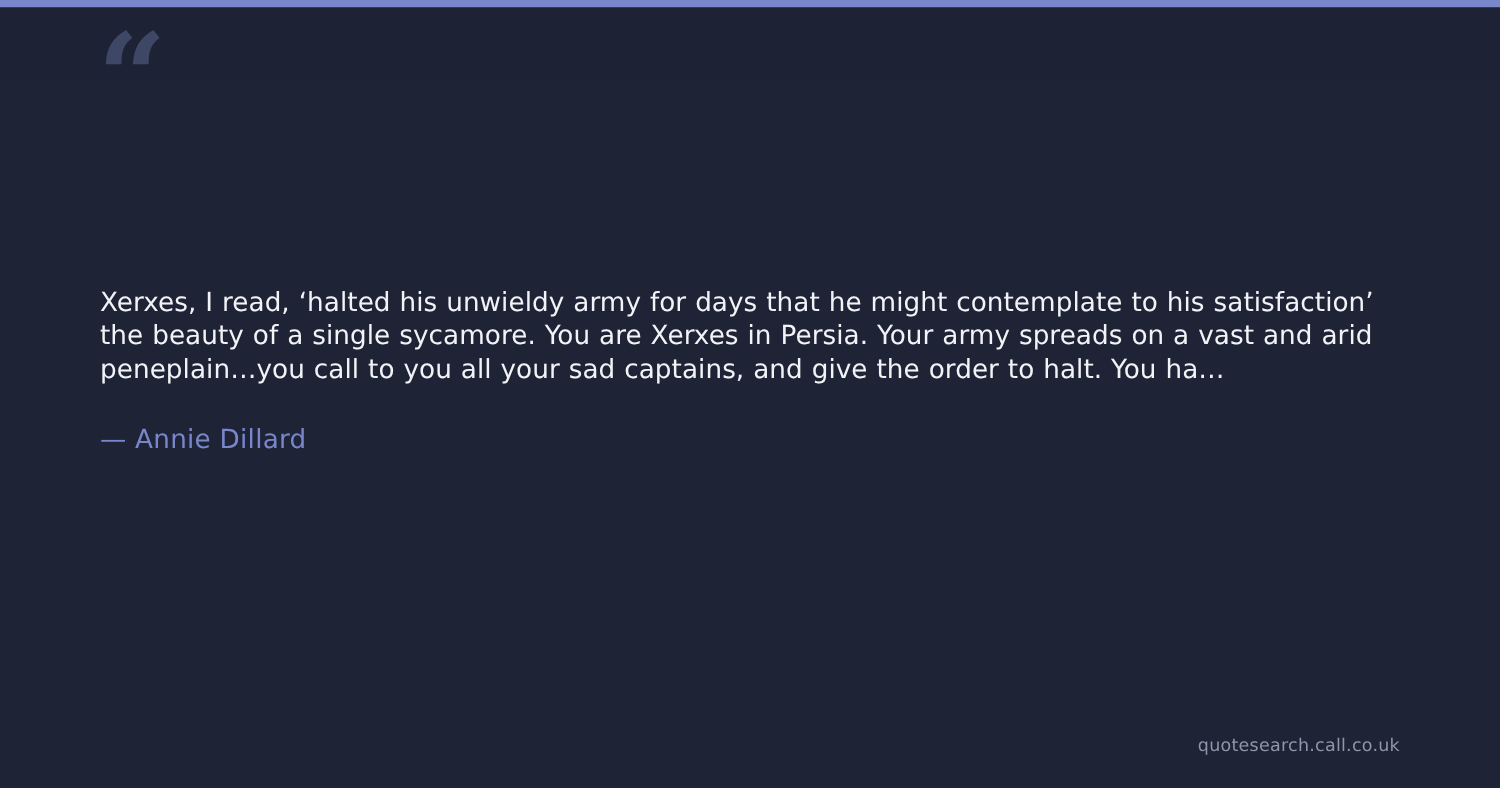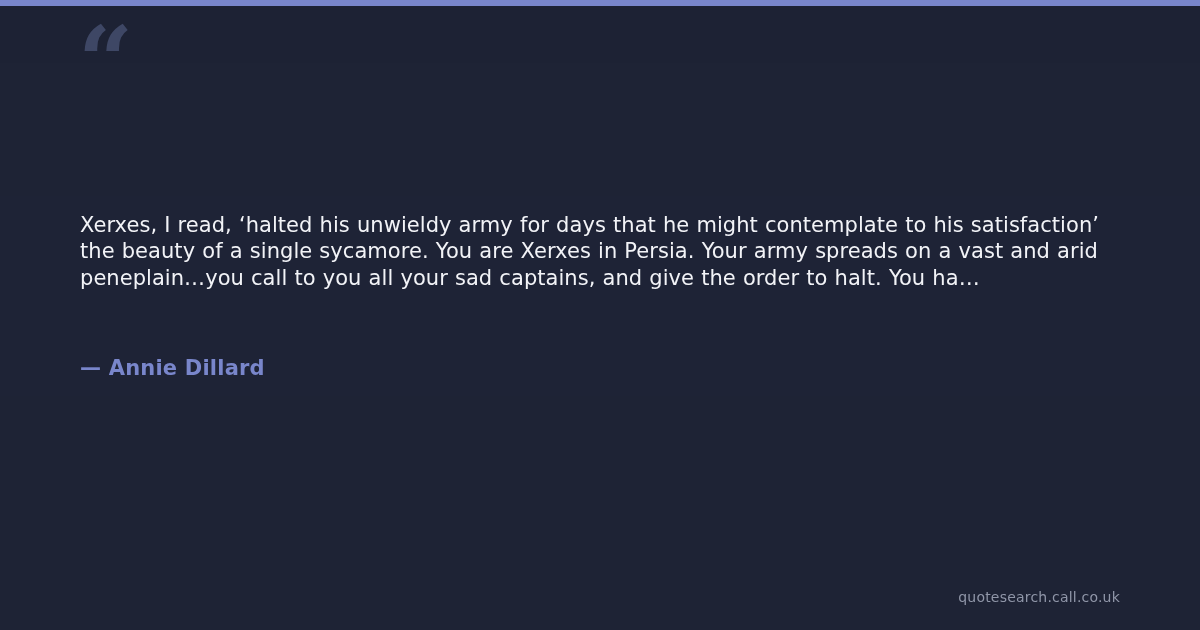--- a/index.html
+++ b/index.html
@@ -71,39 +71,39 @@
     font-weight: 700;
     line-height: 1;
     color: #3e4765;
     letter-spacing: -2px;
     user-select: none;
   }
 
   .quote-body {
     position: absolute;
     left: 80px;
-    top: 212px;
+    top: 229px;
     width: 1040px;
     font-family: "DejaVu Sans", sans-serif;
     font-size: 21px;
     line-height: 26.4px;
     color: #f2f3f7;
     font-weight: 400;
     letter-spacing: 0.05px;
     white-space: pre-wrap;
     word-spacing: 0.4px;
   }
 
   .attribution {
     position: absolute;
     left: 80px;
-    top: 355px;
+    top: 338px;
     font-family: "DejaVu Sans", sans-serif;
     font-size: 21px;
-    font-weight: 700;
+    font-weight: 400;
     color: #7986cb;
     letter-spacing: 0.2px;
     line-height: 26px;
   }
 
   .site-url {
     position: absolute;
     right: 80px;
     bottom: 25px;
     font-family: "DejaVu Sans", sans-serif;

